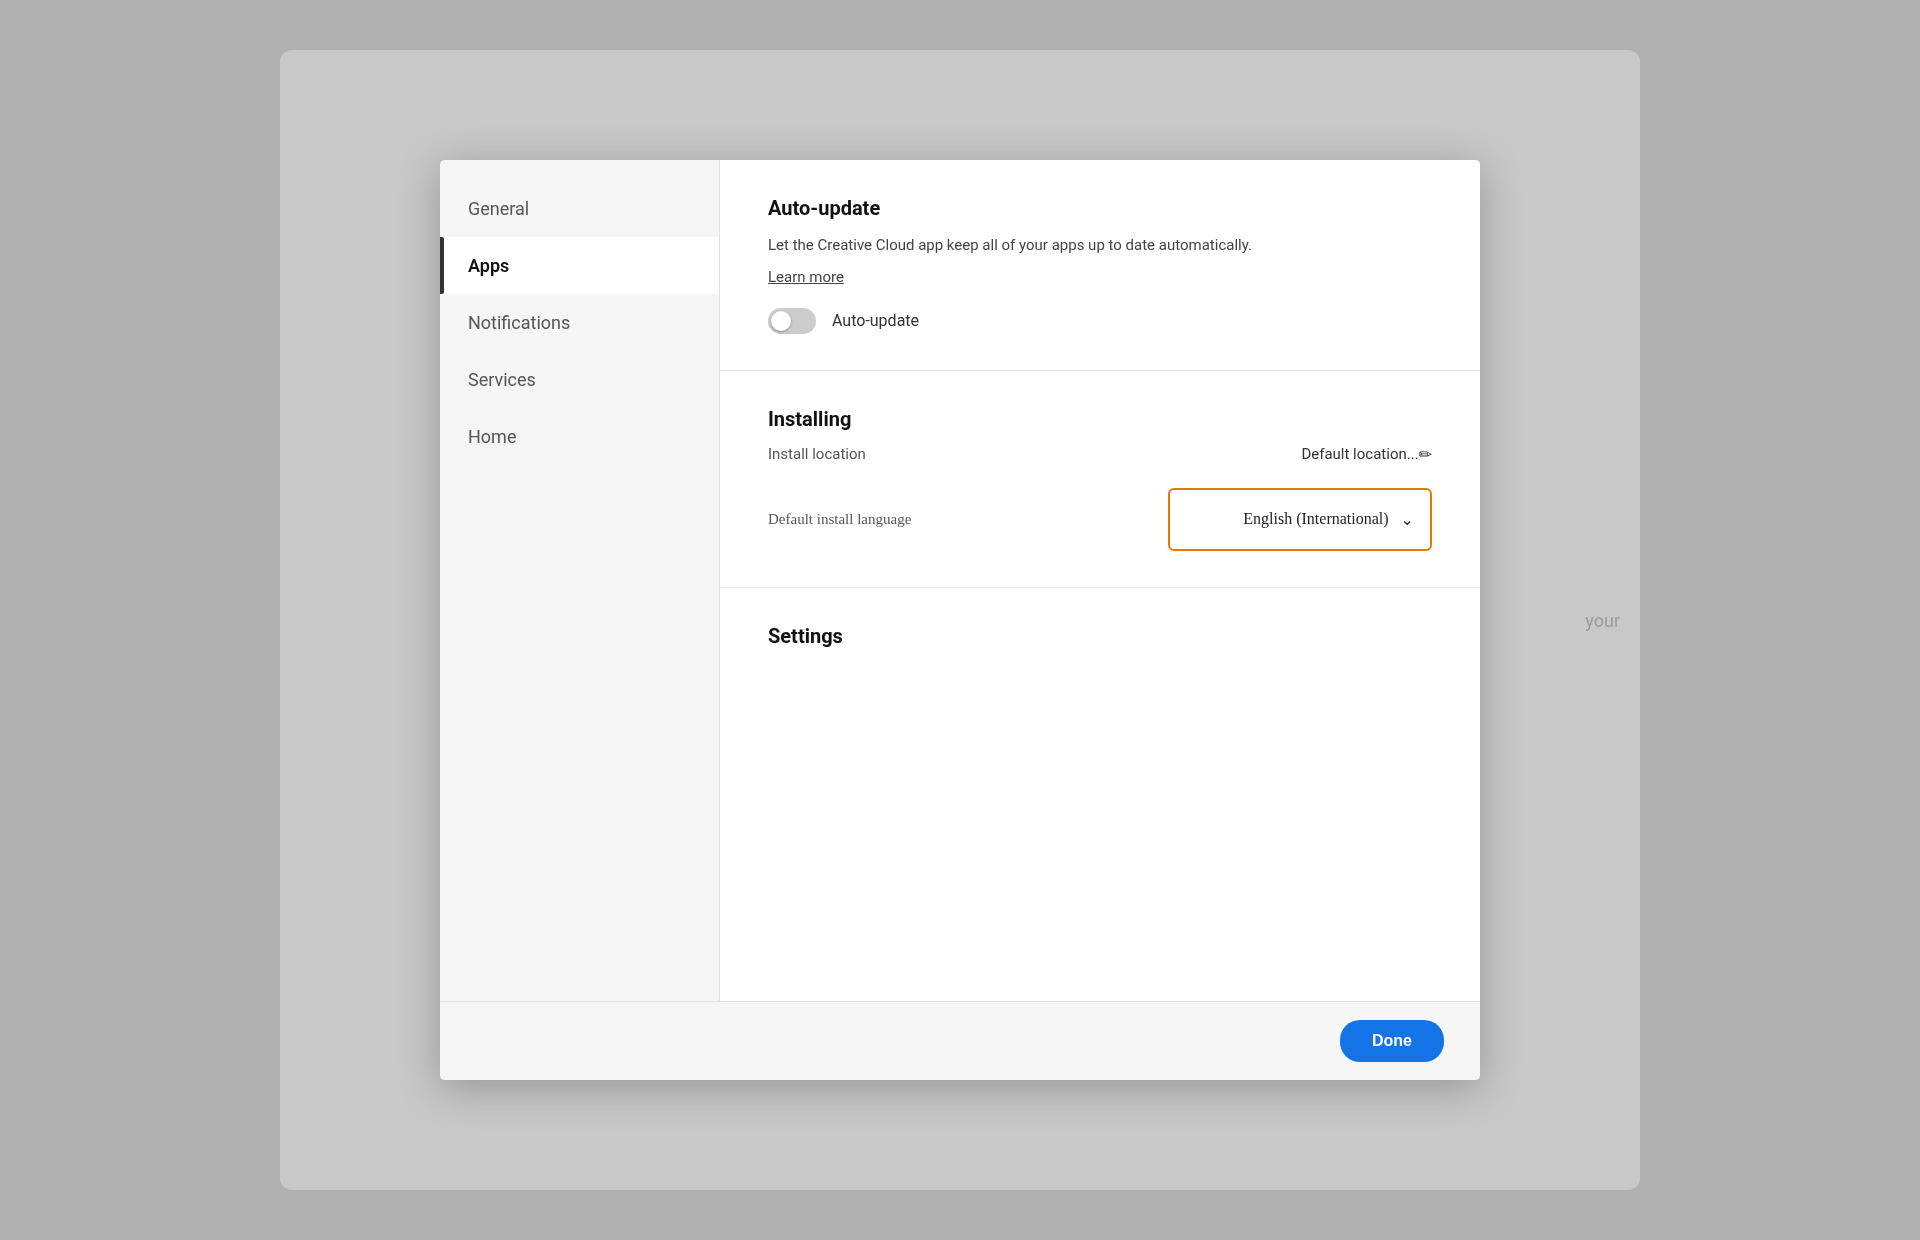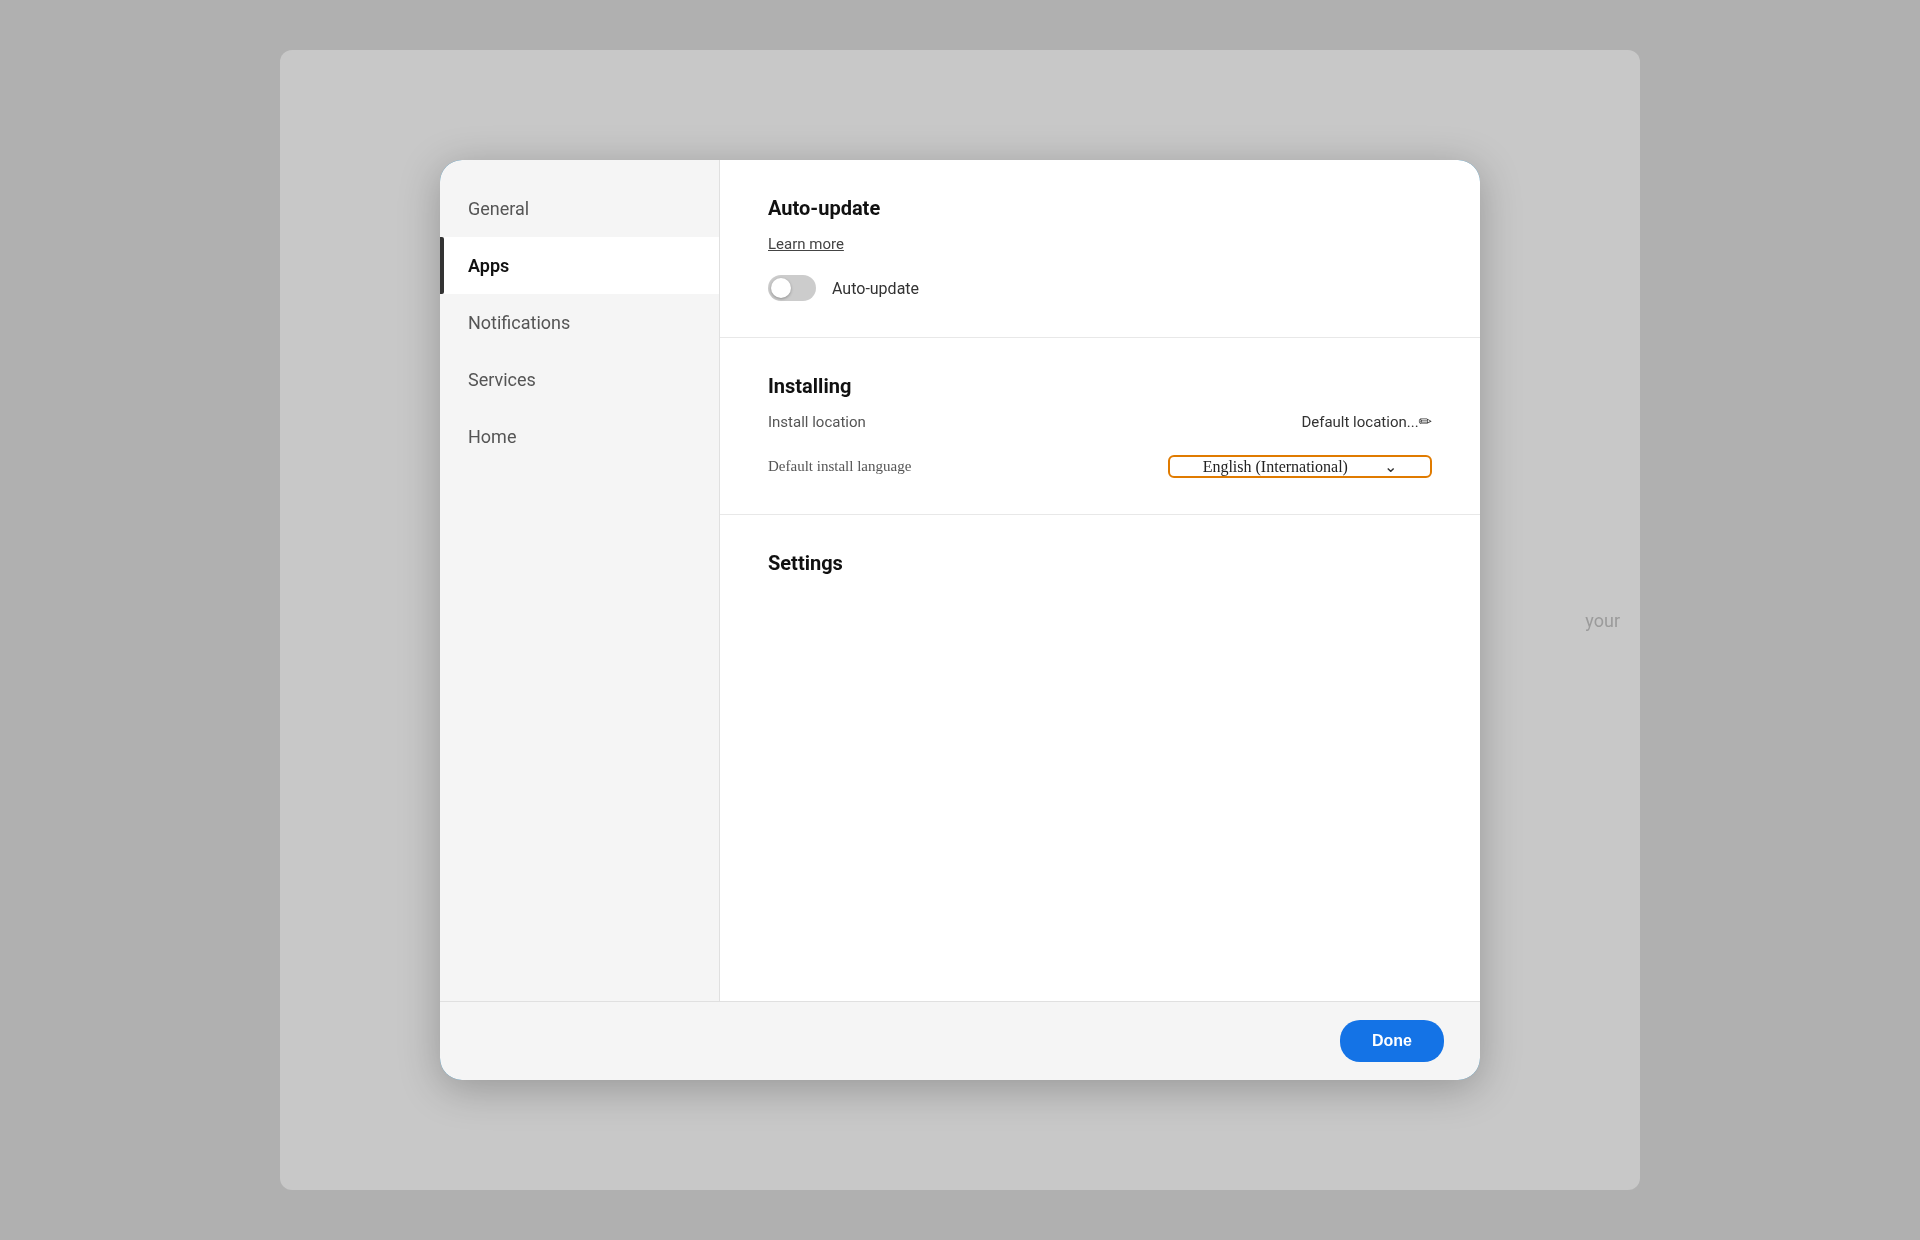--- a/index.html
+++ b/index.html
@@ -27,21 +27,21 @@
       display: flex;
       align-items: center;
       justify-content: center;
       position: relative;
     }
 
     .dialog {
       width: 1040px;
       height: 920px;
       background: #0369a1;
-      border-radius: 22px;
+      border-radius: 4px;
       box-shadow: 0 8px 40px rgba(0,0,0,0.25);
       display: flex;
       flex-direction: column;
       overflow: hidden;
       position: relative;
     }
 
     .dialog-body {
       display: flex;
       flex: 1;
@@ -202,25 +202,24 @@
     .language-select-wrapper {
       border: 2px solid #e07b00;
       border-radius: 6px;
       padding: 0;
       overflow: hidden;
     }
 
     .language-select-inner {
       display: flex;
       align-items: center;
-      justify-content: center;
-      padding: 0 16px;
+      justify-content: flex-end;
+      padding: 20px 16px;
       min-width: 260px;
       cursor: pointer;
-      gap: 24px;
     }
 
     .language-select-text {
       font-size: 16px;
       color: #222;
     }
 
     .chevron-down {
       font-size: 16px;
       color: #333;
@@ -293,20 +292,21 @@
         <div class="sidebar-item">
           <span>Home</span>
         </div>
 
       </div>
 
       <div class="main-content">
 
         <div class="section">
           <div class="section-title">Auto-update</div>
+          <p class="section-description">Let the Creative Cloud app keep all of your apps up to date automatically.</p>
           <a class="learn-more-link">Learn more</a>
 
           <div class="toggle-row">
             <div class="toggle-switch">
               <div class="toggle-knob"></div>
             </div>
             <span class="toggle-label">Auto-update</span>
           </div>
         </div>
 

